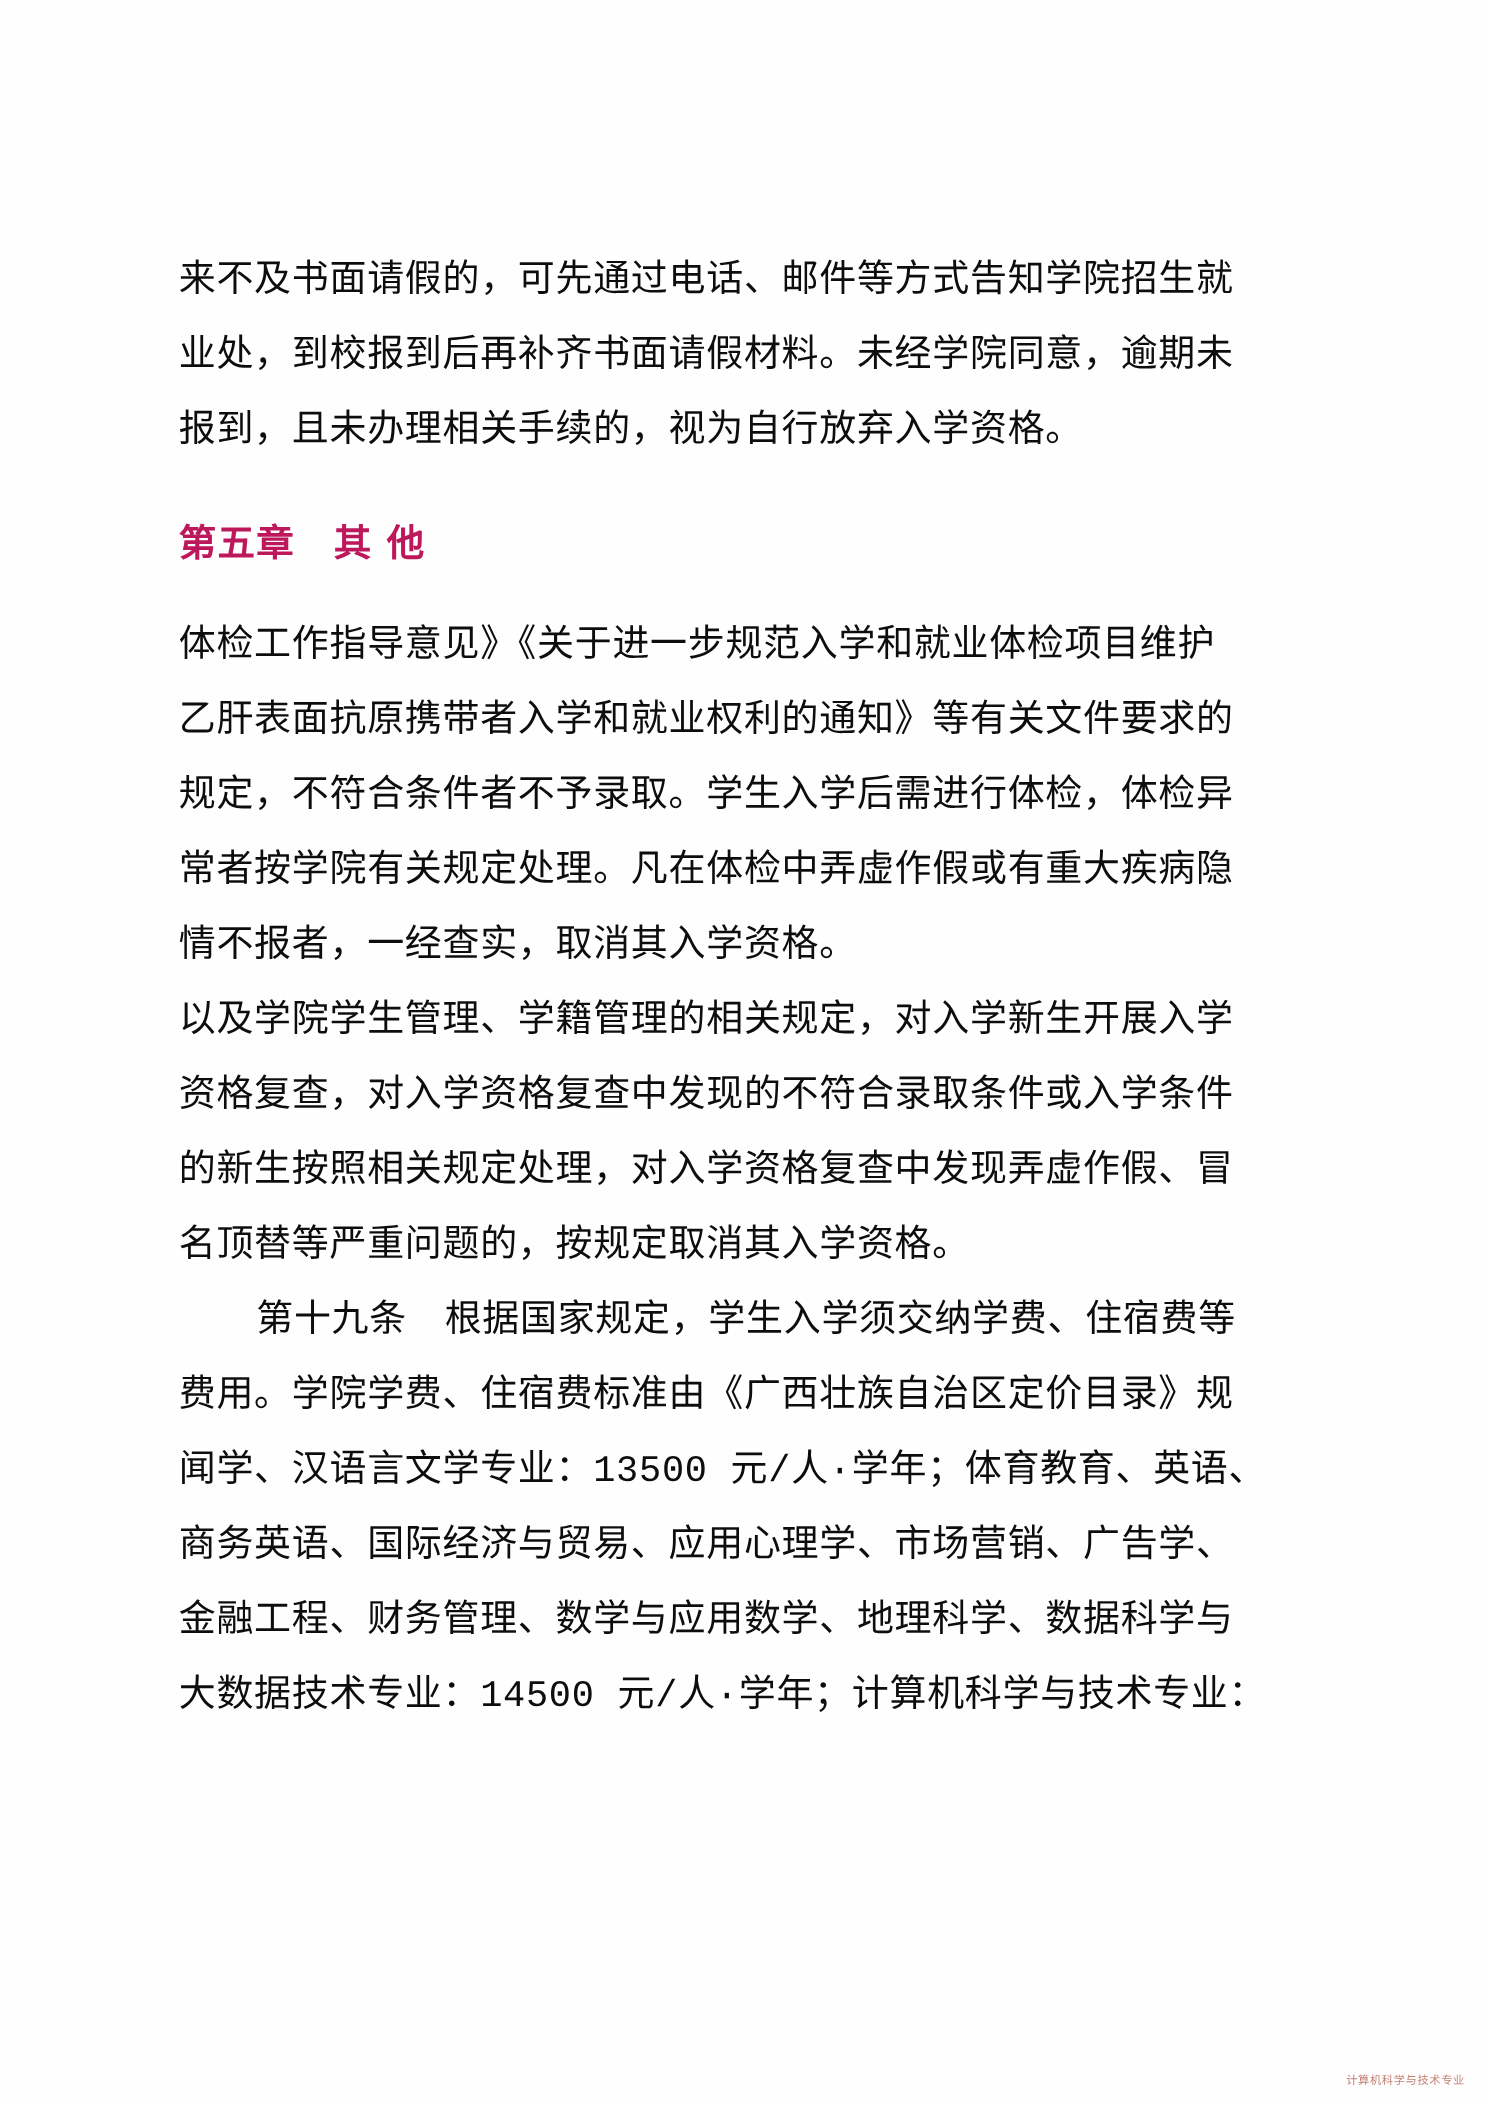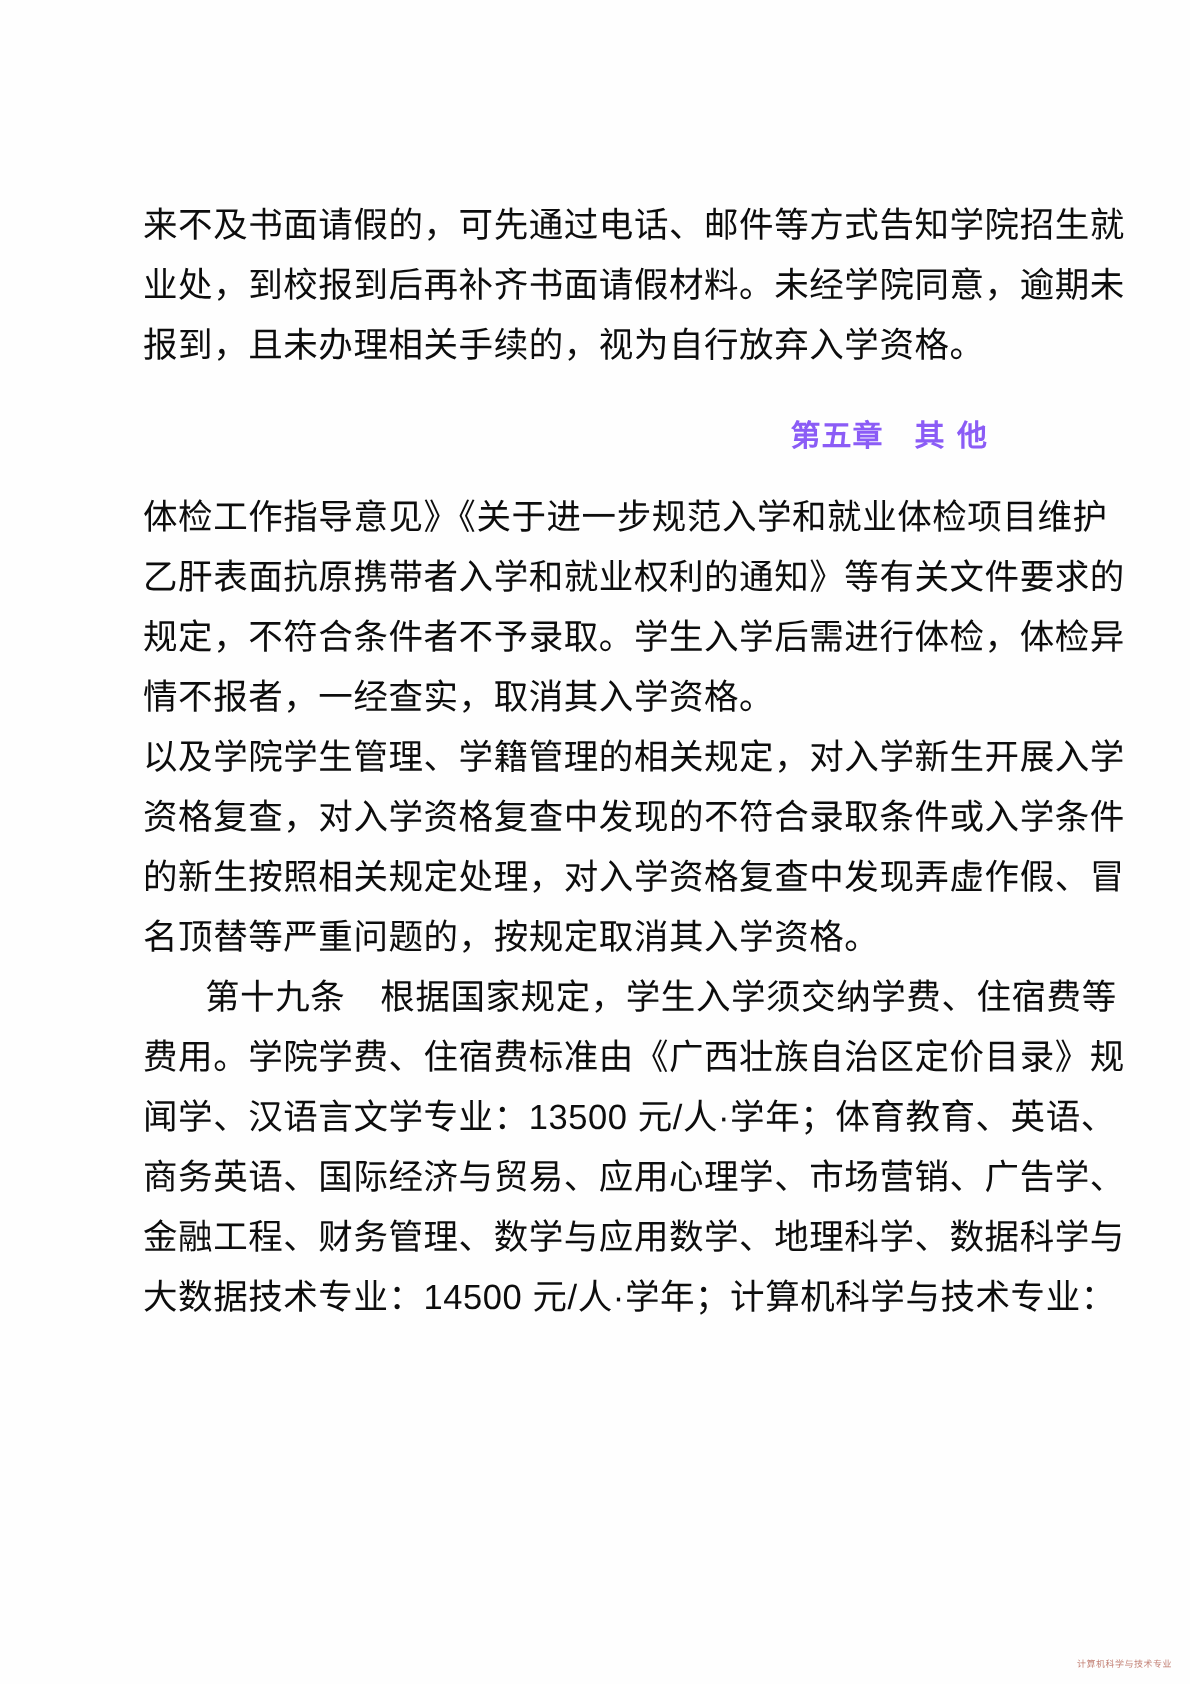--- a/index.html
+++ b/index.html
@@ -34,52 +34,52 @@
     width: 845px;
   }
 
   
   .para {
     margin: 0 0 0 0;
   }
 
   .line {
     display: block;
-    font-size: 35px;
+    font-size: 30px;
     line-height: 60px;
     letter-spacing: 0.6px;
     white-space: pre;
     color: #0d0d0d;
-    font-family: Liberation Sans, sans-serif;
+    font-family: Liberation Mono, monospace;
     font-weight: 400;
     text-rendering: geometricPrecision;
   }
 
   
   .line > span.t {
     display: inline-block;
     transform: scaleX(0.985);
     transform-origin: left center;
   }
 
   .line.indent > span.t {
     margin-left: 62px;
   }
 
   
   .chapter-heading {
     display: block;
-    text-align: right;
+    text-align: left;
     font-family: "DejaVu Sans", "Liberation Sans", sans-serif;
     font-weight: 700;
     font-size: 30px;
     letter-spacing: 1px;
     line-height: 60px;
     margin: 30px 0 22px 0;
-    color: #8b5cf6;
+    color: #be185d;
     white-space: pre;
   }
 
   
   .watermark {
     position: absolute;
     right: 18px;
     bottom: 14px;
     font-family: "DejaVu Sans", "Liberation Sans", sans-serif;
     font-size: 9px;
@@ -102,20 +102,21 @@
       <div class="line"><span class="t">业处，到校报到后再补齐书面请假材料。未经学院同意，逾期未</span></div>
       <div class="line"><span class="t">报到，且未办理相关手续的，视为自行放弃入学资格。</span></div>
     </div>
 
     <div class="chapter-heading">第五章　其 他</div>
 
     <div class="para">
       <div class="line"><span class="t">体检工作指导意见》《关于进一步规范入学和就业体检项目维护</span></div>
       <div class="line"><span class="t">乙肝表面抗原携带者入学和就业权利的通知》等有关文件要求的</span></div>
       <div class="line"><span class="t">规定，不符合条件者不予录取。学生入学后需进行体检，体检异</span></div>
+      <div class="line"><span class="t">常者按学院有关规定处理。凡在体检中弄虚作假或有重大疾病隐</span></div>
       <div class="line"><span class="t">情不报者，一经查实，取消其入学资格。</span></div>
     </div>
 
     <div class="para">
       <div class="line"><span class="t">以及学院学生管理、学籍管理的相关规定，对入学新生开展入学</span></div>
       <div class="line"><span class="t">资格复查，对入学资格复查中发现的不符合录取条件或入学条件</span></div>
       <div class="line"><span class="t">的新生按照相关规定处理，对入学资格复查中发现弄虚作假、冒</span></div>
       <div class="line"><span class="t">名顶替等严重问题的，按规定取消其入学资格。</span></div>
     </div>
 

